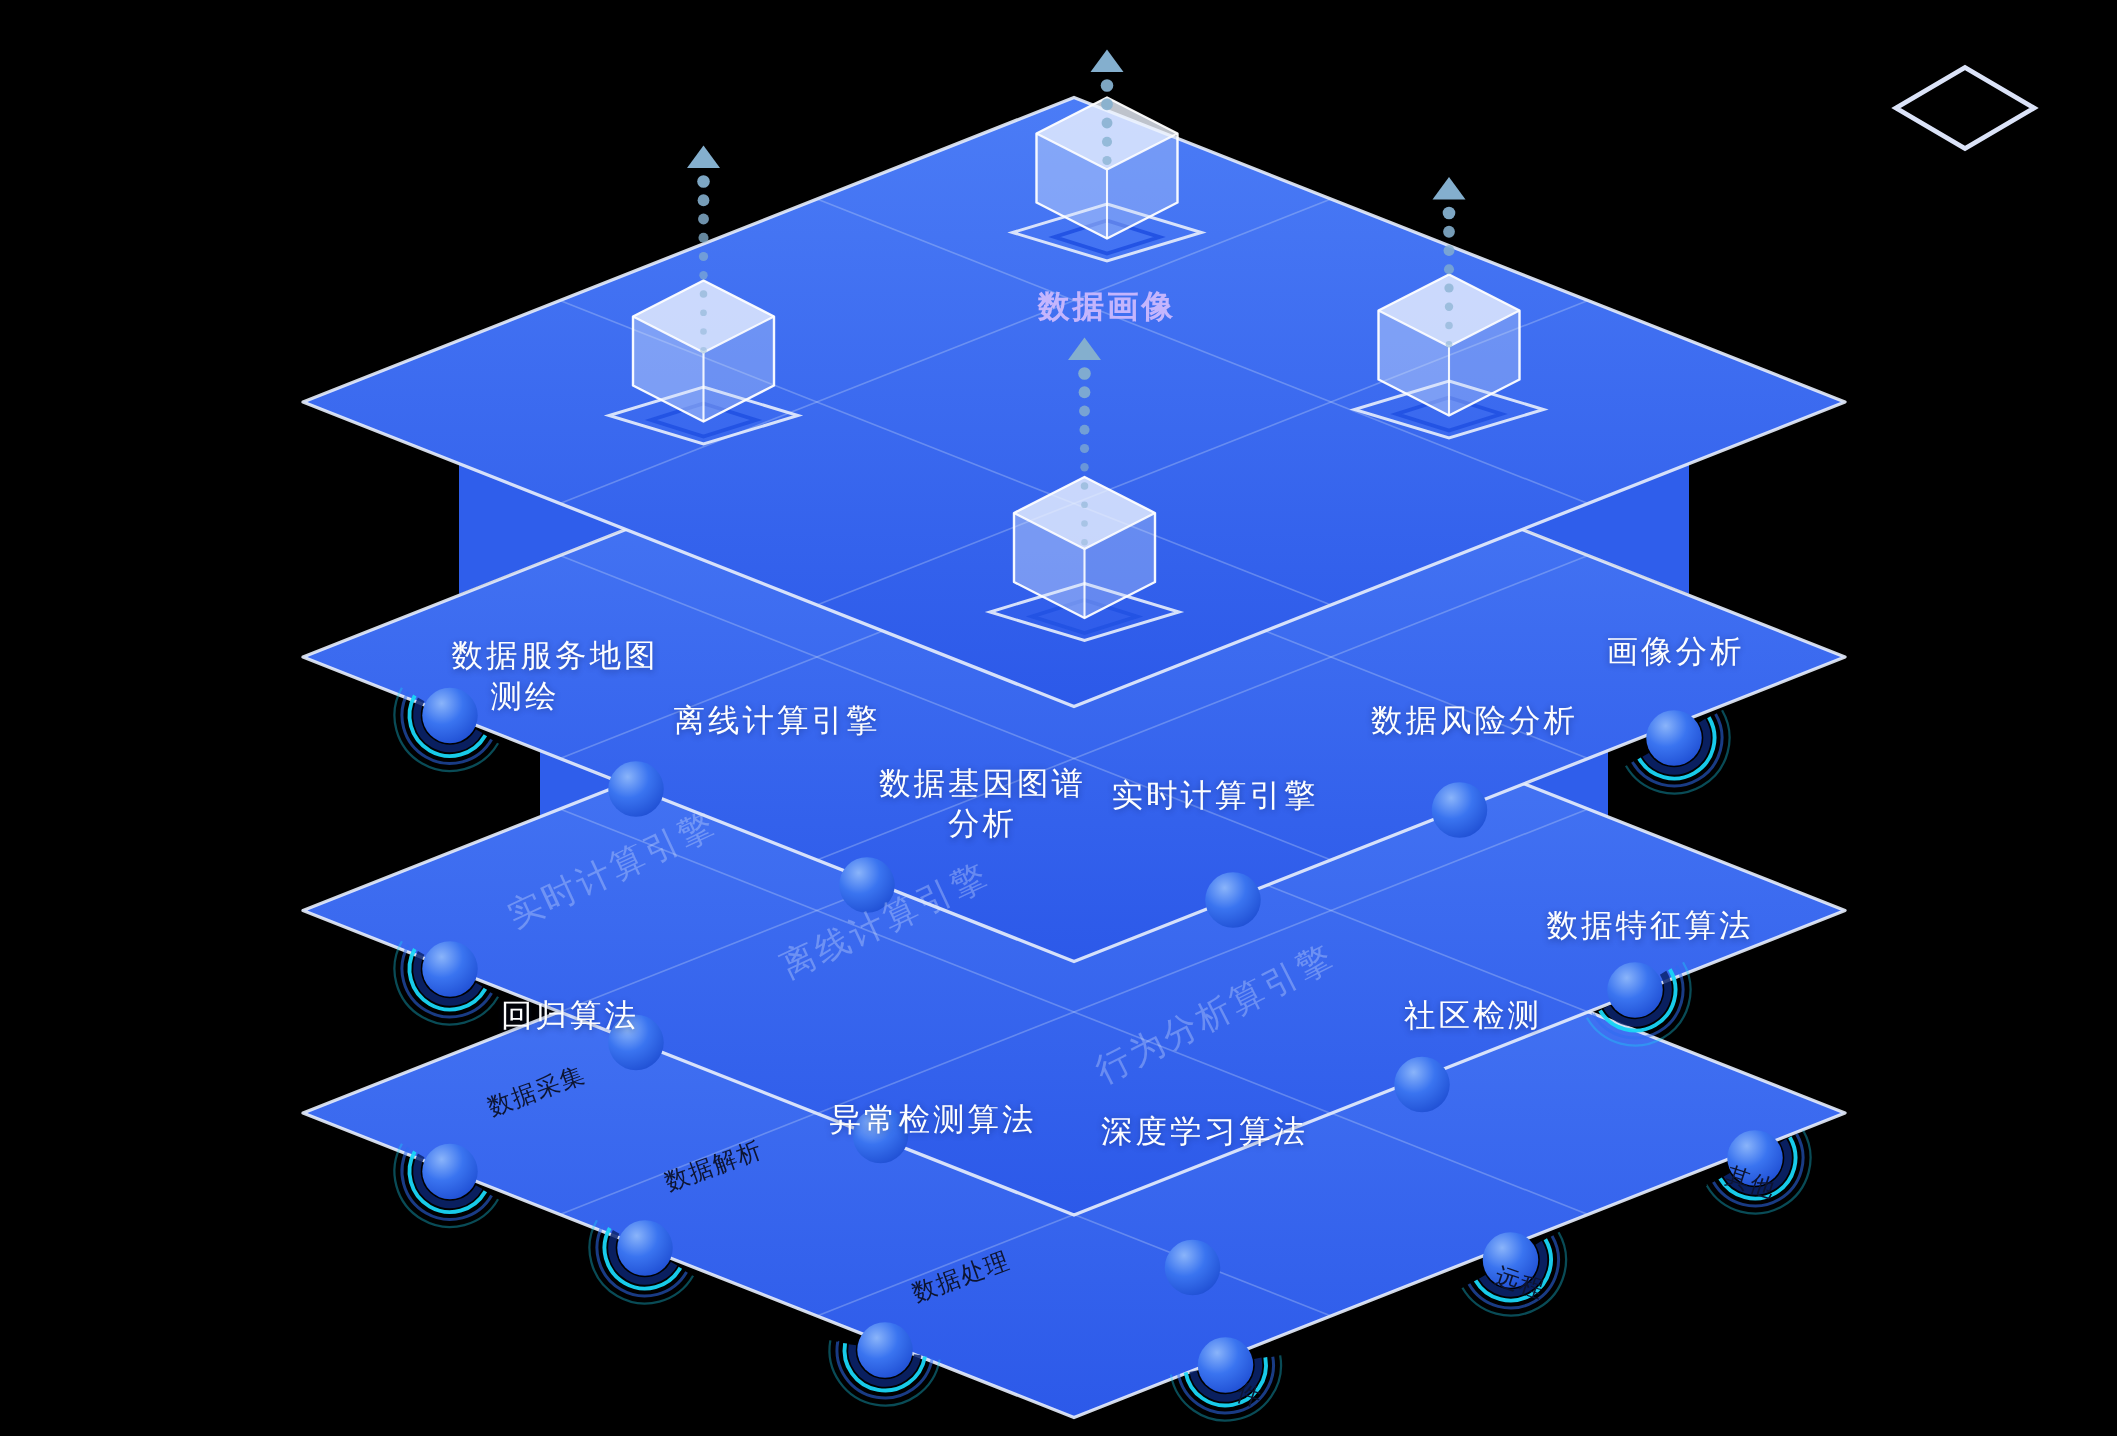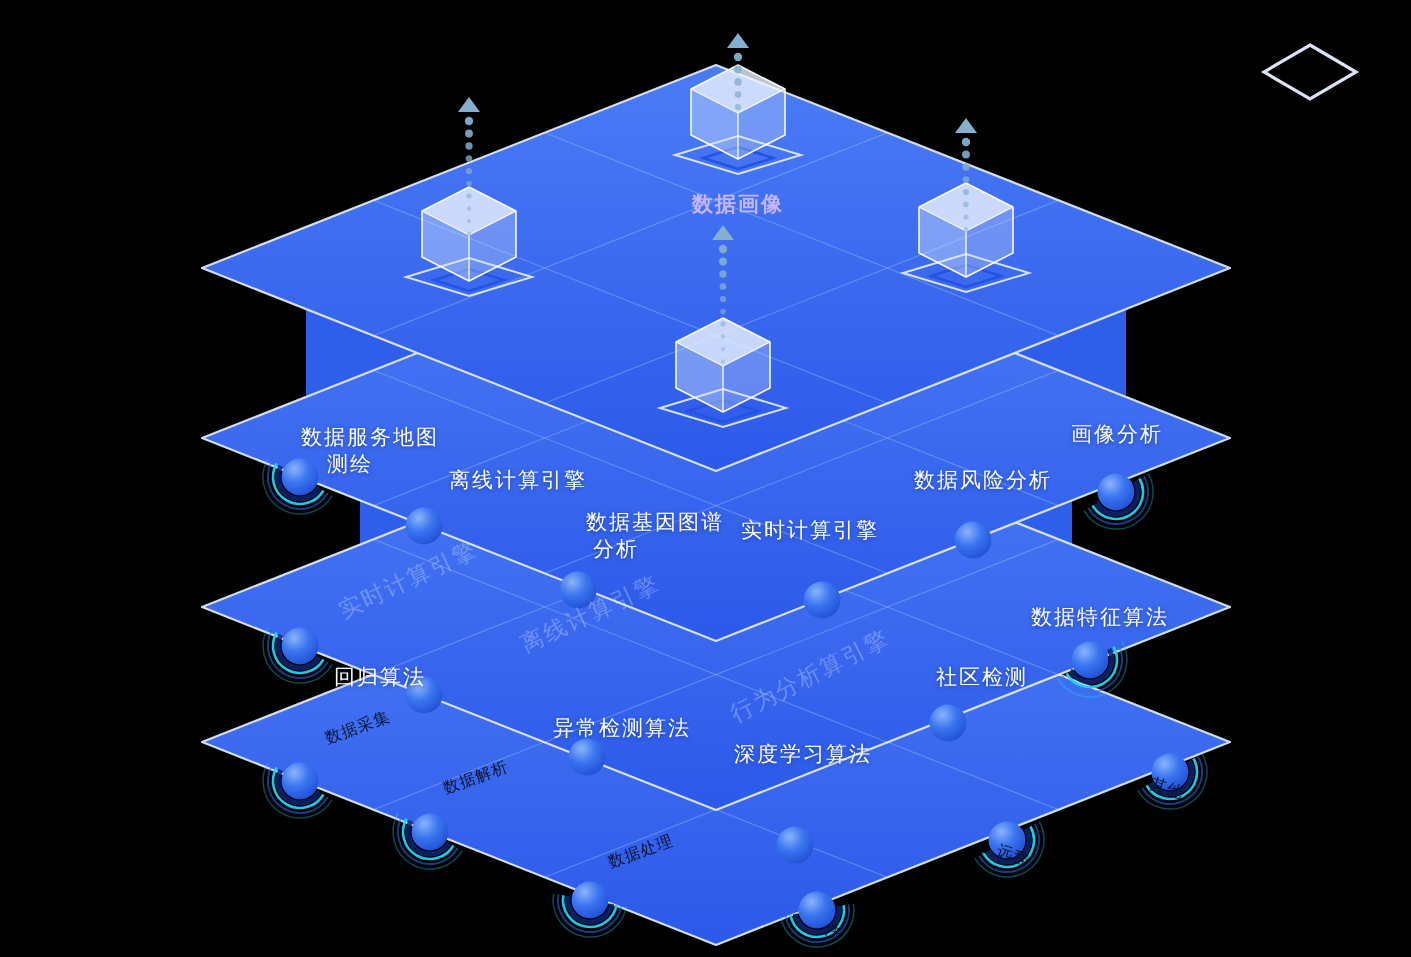--- a/index.html
+++ b/index.html
@@ -248,27 +248,27 @@
     </svg>
 
   <div class="overlay">
 
     <div class="lab title-dark" style="left:738px;top:204px;">数据画像</div>
 
     <div class="lab lbl" style="left:370px;top:437px;">数据服务地图</div>
     <div class="lab lbl" style="left:350px;top:464px;">测绘</div>
     <div class="lab lbl" style="left:518px;top:480px;">离线计算引擎</div>
     <div class="lab lbl" style="left:655px;top:522px;">数据基因图谱</div>
-    <div class="lab lbl" style="left:616px;top:549px;text-align:center;">分析</div>
+    <div class="lab lbl" style="left:655px;top:549px;text-align:center;">分析</div>
     <div class="lab lbl" style="left:810px;top:530px;">实时计算引擎</div>
     <div class="lab lbl" style="left:983px;top:480px;">数据风险分析</div>
     <div class="lab lbl" style="left:1117px;top:434px;">画像分析</div>
 
     <div class="lab lbl" style="left:380px;top:677px;text-align:right;">回归算法</div>
-    <div class="lab lbl" style="left:622px;top:728px;">异常检测算法</div>
+    <div class="lab lbl" style="left:622px;top:746px;">异常检测算法</div>
     <div class="lab lbl" style="left:803px;top:754px;">深度学习算法</div>
     <div class="lab lbl" style="left:934px;top:677px;margin-left:48px;">社区检测</div>
     <div class="lab lbl" style="left:1100px;top:617px;text-align:center;">数据特征算法</div>
 
     <div class="lab wm" style="left:408px;top:580px;transform:translate(-50%,-50%) rotate(-25deg);">实时计算引擎</div>
     <div class="lab wm" style="left:590px;top:614px;transform:translate(-50%,-50%) rotate(-25deg);">离线计算引擎</div>
     <div class="lab wm" style="left:810px;top:676px;transform:translate(-50%,-50%) rotate(-27deg);">行为分析算引擎</div>
 
     <div class="lab dk" style="left:358px;top:728px;transform:translate(-50%,-50%) rotate(-20deg);">数据采集</div>
     <div class="lab dk" style="left:476px;top:778px;transform:translate(-50%,-50%) rotate(-20deg);">数据解析</div>

